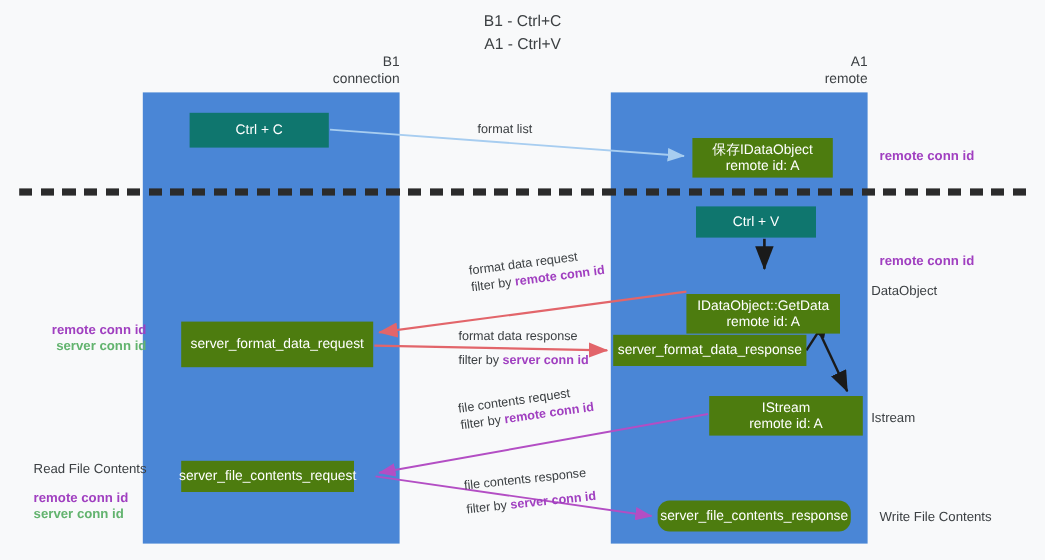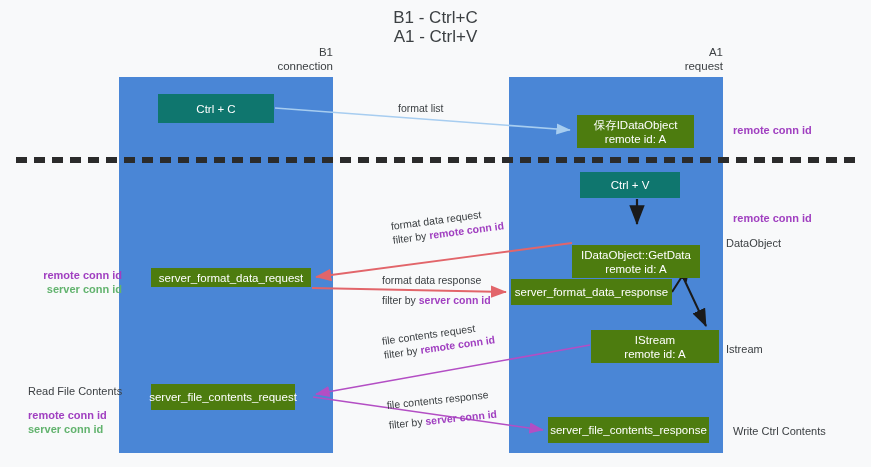--- a/index.html
+++ b/index.html
@@ -21,21 +21,21 @@
     font-size:11.5px;color:#3c4043;line-height:13.5px;
   }
   #head-b1{left:119px;top:46px;width:214px;}
   #head-a1{left:509px;top:46px;width:214px;}
   .lane-head .l1{display:block;}
   .lane-head .l2{display:block;}
 
   
   #title{
     position:absolute;left:0;top:8px;width:871px;text-align:center;
-    font-size:17px;color:#3c4043;line-height:19px;
+    font-size:13px;color:#3c4043;line-height:19px;
   }
   #title span{display:block;}
 
   
   #divider{
     position:absolute;left:16px;top:157px;width:839px;height:6px;
     background:repeating-linear-gradient(to right,#2b2b2b 0 11px,transparent 11px 18px);
   }
 
   
@@ -46,25 +46,25 @@
     box-sizing:border-box;
   }
   .node span{display:block;white-space:nowrap;}
   .green{background:#0f766e;}
   .orange{background:#4d7c0f;}
 
   #n-ctrlc{left:158px;top:94px;width:116px;height:29px;}
   #n-ctrlv{left:580px;top:172px;width:100px;height:26px;}
   #n-save{left:577px;top:115px;width:117px;height:33px;}
   #n-getdata{left:572px;top:245px;width:128px;height:33px;}
-  #n-sfdreq{left:151px;top:268px;width:160px;height:19px;}
+  #n-sfdreq{left:151px;top:268px;width:160px;height:38px;}
   #n-sfdresp{left:511px;top:279px;width:161px;height:26px;}
   #n-istream{left:591px;top:330px;width:128px;height:33px;}
   #n-sfcreq{left:151px;top:384px;width:144px;height:26px;}
-  #n-sfcresp{left:548px;top:417px;width:161px;height:26px;}
+  #n-sfcresp{left:548px;top:417px;width:161px;height:26px;border-radius:10px;}
 
   
   .side{position:absolute;font-size:11px;line-height:14px;white-space:nowrap;}
   .purple{color:#a03fc0;font-weight:bold;}
   .greenTxt{color:#62b36e;font-weight:bold;}
   .plain{color:#3c4043;}
 
   #s-r1{left:733px;top:123px;}
   #s-r2{left:733px;top:211px;}
   #s-r3{left:726px;top:236px;}
@@ -98,21 +98,21 @@
 
   <div class="lane" id="lane-b1"></div>
   <div class="lane" id="lane-a1"></div>
 
   <div class="lane-head" id="head-b1">
     <span class="l1">B1</span>
     <span class="l2">connection</span>
   </div>
   <div class="lane-head" id="head-a1">
     <span class="l1">A1</span>
-    <span class="l2">request</span>
+    <span class="l2">remote</span>
   </div>
 
   <svg id="wires">
     <defs>
       <marker id="ar-blue" markerWidth="9" markerHeight="7" refX="8.5" refY="3.5" orient="auto">
         <polygon points="0 0, 9 3.5, 0 7" fill="#a7cdf0"></polygon>
       </marker>
       <marker id="ar-red" markerWidth="9" markerHeight="7" refX="8.5" refY="3.5" orient="auto">
         <polygon points="0 0, 9 3.5, 0 7" fill="#e2656a"></polygon>
       </marker>
@@ -203,21 +203,21 @@
 
   <div class="elabel" id="e-fcresp">
     <span class="ln">file contents response</span>
     <span class="ln" style="padding-top:6px;"><span>filter by </span><b class="purple">server conn id</b></span>
   </div>
 
   <div class="side purple" id="s-r1">remote conn id</div>
   <div class="side purple" id="s-r2">remote conn id</div>
   <div class="side plain" id="s-r3">DataObject</div>
   <div class="side plain" id="s-r4">Istream</div>
-  <div class="side plain" id="s-r5">Write Ctrl Contents</div>
+  <div class="side plain" id="s-r5">Write File Contents</div>
 
   <div class="side" id="s-l1">
     <div class="purple">remote conn id</div>
     <div class="greenTxt">server conn id</div>
   </div>
 
   <div class="side" id="s-l2">
     <div class="plain">Read File Contents</div>
     <div class="purple" style="margin-top:10px;">remote conn id</div>
     <div class="greenTxt">server conn id</div>

